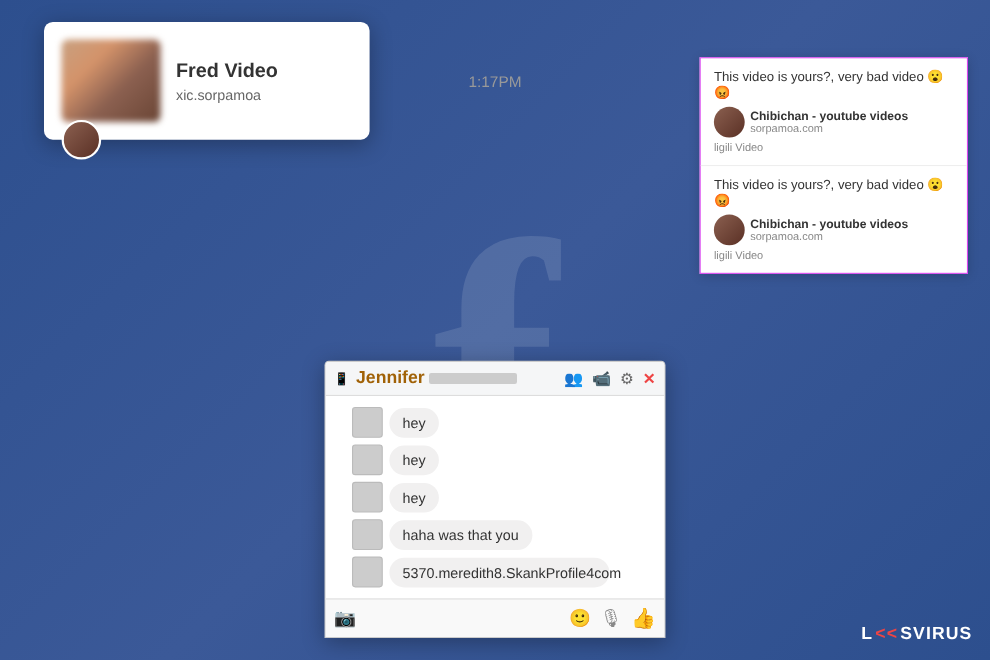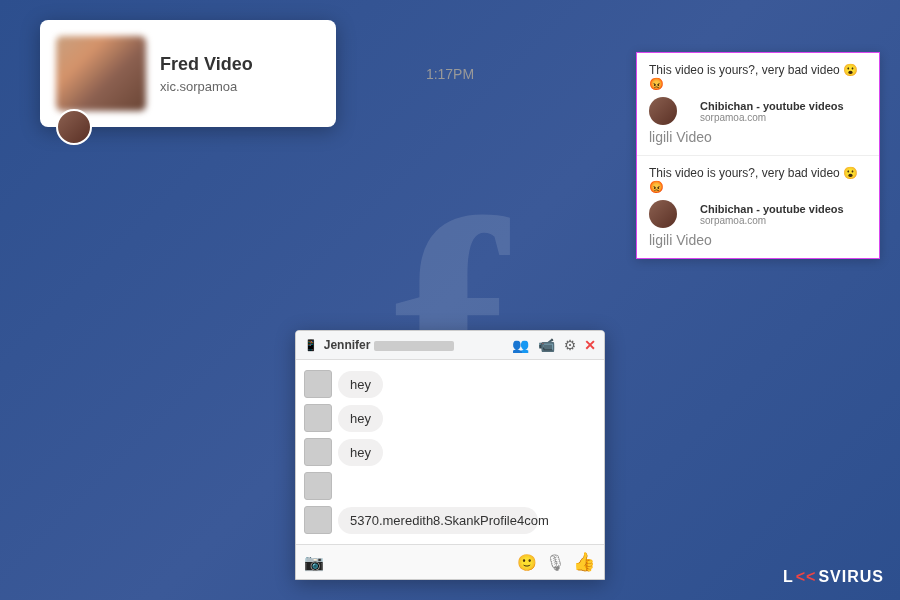--- a/index.html
+++ b/index.html
@@ -107,21 +107,21 @@
 
     .spam-text {
       font-size: 12px;
       color: #333;
       margin-bottom: 6px;
     }
 
     .spam-channel-row {
       display: flex;
       align-items: center;
-      gap: 23px;
+      gap: 5px;
     }
 
     .spam-avatar {
       width: 28px;
       height: 28px;
       border-radius: 50%;
       background: linear-gradient(135deg, #8b6050, #5a3025);
       flex-shrink: 0;
     }
 
@@ -135,21 +135,21 @@
       font-weight: bold;
       color: #333;
     }
 
     .spam-channel-url {
       font-size: 10px;
       color: #888;
     }
 
     .spam-tag {
-      font-size: 14px;
+      font-size: 10px;
       color: #888;
       margin-top: 4px;
     }
 
     
     .messenger {
       position: absolute;
       bottom: 20px;
       left: 50%;
       transform: translateX(-50%);
@@ -171,23 +171,23 @@
       align-items: center;
       gap: 6px;
     }
 
     .messenger-phone-icon {
       font-size: 11px;
       color: #555;
     }
 
     .messenger-name {
-      font-size: 12px;
-      font-weight: bold;
-      color: #404040;
+      font-size: 16px;
+      font-weight: bold;
+      color: #a16207;
       flex: 1;
     }
 
     .messenger-name-bar {
       display: inline-block;
       width: 80px;
       height: 10px;
       background: #ccc;
       border-radius: 2px;
       margin-left: 4px;
@@ -210,21 +210,21 @@
       font-size: 14px;
       color: #e44;
       cursor: pointer;
       font-weight: bold;
     }
 
     .messenger-body {
       flex: 1;
       height: 290px;
       overflow-y: auto;
-      padding: 10px 8px;
+      padding: 10px 24px;
       background: #fff;
       display: flex;
       flex-direction: column;
       gap: 6px;
     }
 
     .msg-row {
       display: flex;
       align-items: flex-end;
       gap: 6px;
@@ -367,20 +367,21 @@
     </div>
 
     <div class="msg-row">
       <div class="msg-avatar"></div>
       <div class="msg-bubble">hey</div>
     </div>
 
 
     <div class="msg-row">
       <div class="msg-avatar"></div>
+      <div class="msg-bubble">haha was that you</div>
     </div>
 
     <div class="msg-row">
       <div class="msg-avatar"></div>
       <div class="msg-bubble">5370.meredith8.SkankProfile4com</div>
     </div>
   </div>
 
   <div class="messenger-footer">
     <span class="footer-icon">📷</span>

